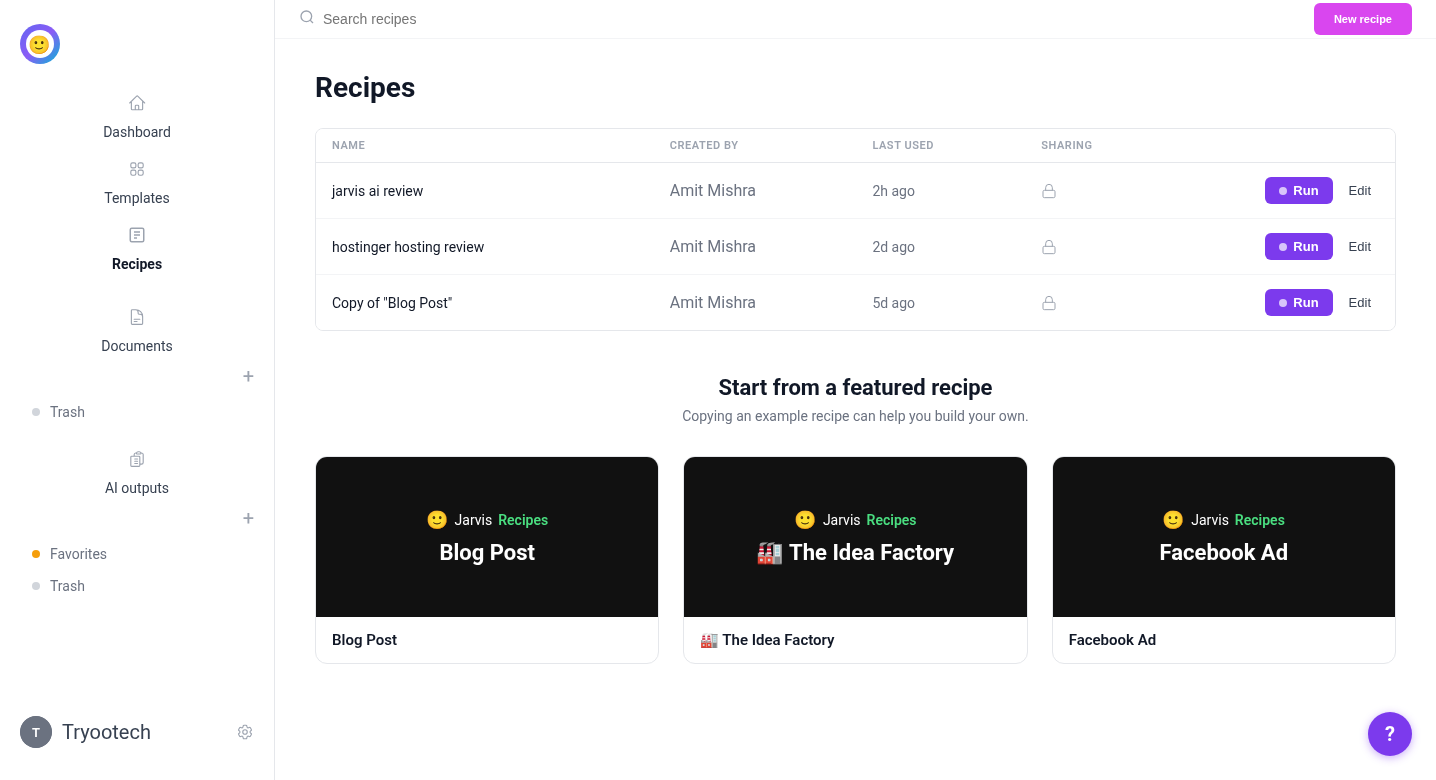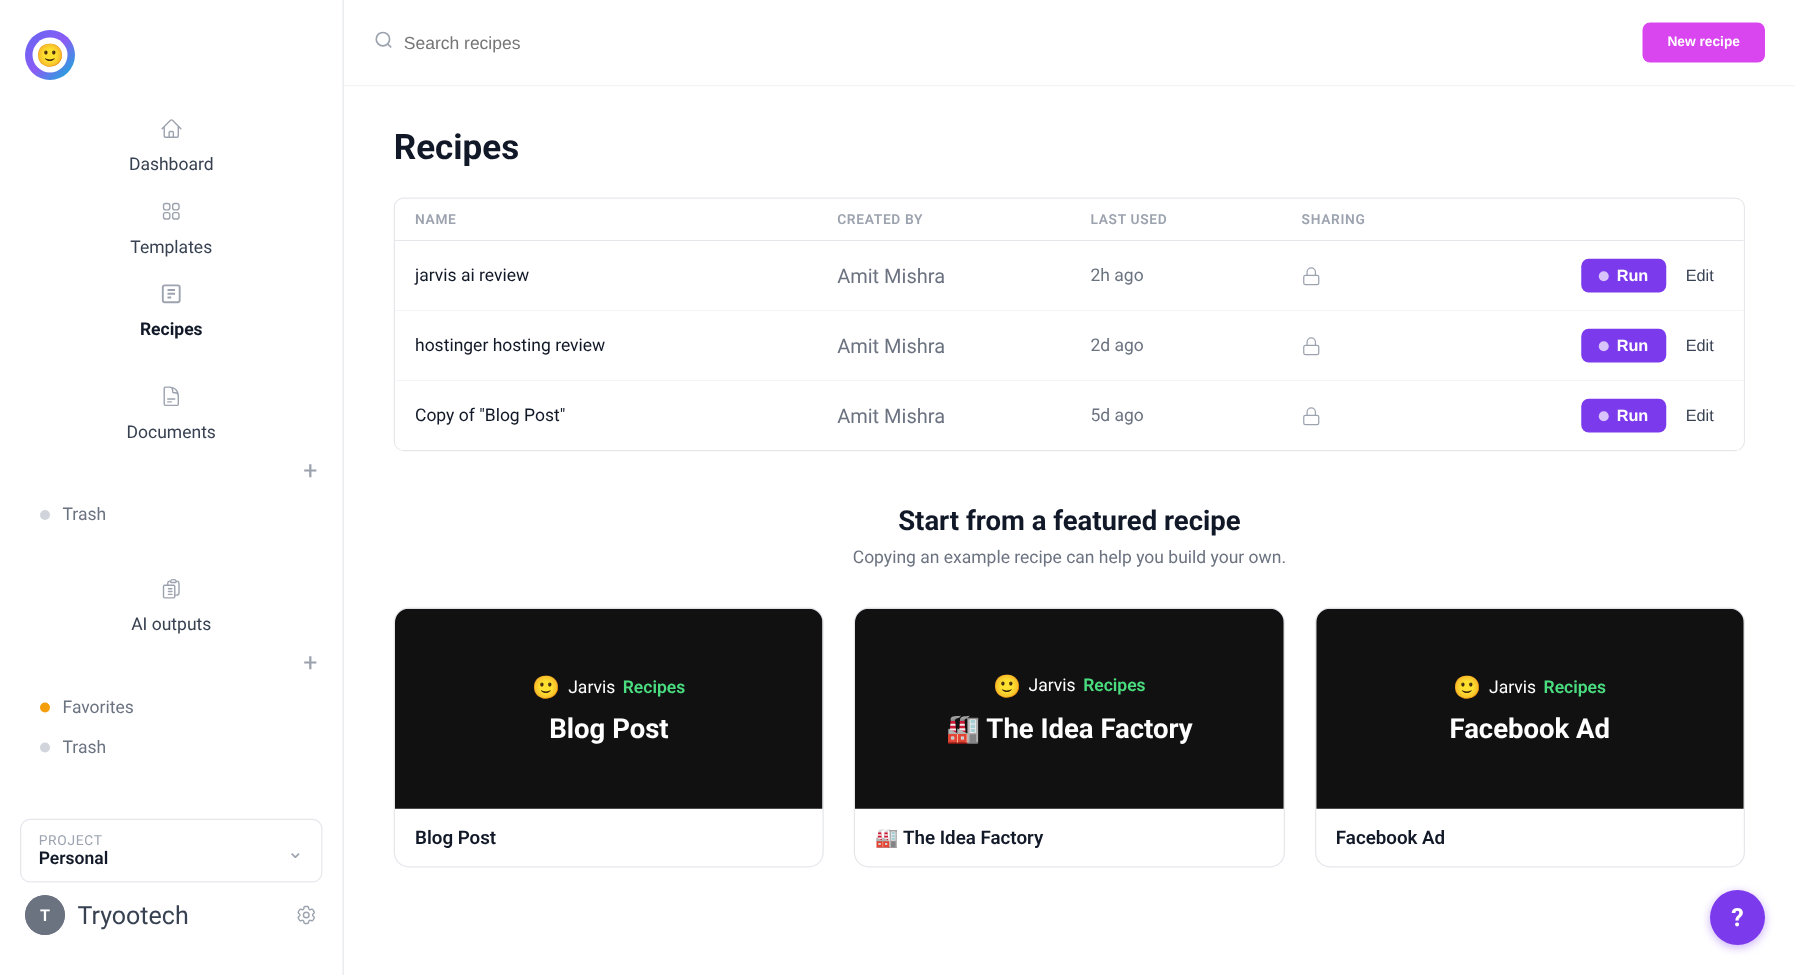--- a/index.html
+++ b/index.html
@@ -76,21 +76,21 @@
       font-size: 13px; color: #fff; font-weight: 600;
     }
     .user-name { font-size: 20px; color: #374151; flex: 1; }
     .gear-icon { color: #9ca3af; cursor: pointer; font-size: 18px; }
 
     
     .main {
       flex: 1; display: flex; flex-direction: column; overflow: hidden;
     }
     .topbar {
-      display: flex; align-items: center; padding: 18px 24px; border-bottom: 1px solid #f3f4f6;
+      display: flex; align-items: center; padding: 3px 24px; border-bottom: 1px solid #f3f4f6;
       gap: 12px; background: #fff;
     }
     .search-wrap {
       flex: 1; display: flex; align-items: center; gap: 8px;
       background: #fff; border: none; padding: 4px 0; color: #9ca3af; font-size: 14px;
     }
     .search-icon-wrap { color: #9ca3af; font-size: 16px; }
     .search-input {
       border: none; outline: none; font-size: 14px; color: #374151; flex: 1; background: transparent;
     }
@@ -215,46 +215,39 @@
       </svg>
       <span>Documents</span>
       <span class="plus-btn">+</span>
     </div>
     <div class="nav-sub-item">
       <span class="dot dot-gray"></span>
       <span>Trash</span>
     </div>
   </div>
 
-  <div style="margin-top: 24px;">
+  <div style="margin-top: 12px;">
     <div class="nav-item">
       <svg class="nav-icon" viewBox="0 0 24 24" fill="none" stroke="currentColor" stroke-width="1.5">
         <path stroke-linecap="round" stroke-linejoin="round" d="M9 12h3.75M9 15h3.75M9 18h3.75m3 .75H18a2.25 2.25 0 002.25-2.25V6.108c0-1.135-.845-2.098-1.976-2.192a48.424 48.424 0 00-1.123-.08m-5.801 0c-.065.21-.1.433-.1.664 0 .414.336.75.75.75h4.5a.75.75 0 00.75-.75 2.25 2.25 0 00-.1-.664m-5.8 0A2.251 2.251 0 0113.5 2.25H15c1.012 0 1.867.668 2.15 1.586m-5.8 0c-.376.023-.75.05-1.124.08C9.095 4.01 8.25 4.973 8.25 6.108V8.25m0 0H4.875c-.621 0-1.125.504-1.125 1.125v11.25c0 .621.504 1.125 1.125 1.125h9.75c.621 0 1.125-.504 1.125-1.125V9.375c0-.621-.504-1.125-1.125-1.125H8.25z"></path>
       </svg>
       <span>AI outputs</span>
       <span class="plus-btn">+</span>
     </div>
     <div class="nav-sub-item">
       <span class="dot dot-yellow"></span>
       <span>Favorites</span>
     </div>
     <div class="nav-sub-item">
       <span class="dot dot-gray"></span>
       <span>Trash</span>
     </div>
   </div>
 
   <div class="sidebar-footer">
-    <div class="project-box">
-      <div>
-        <div class="project-label">PROJECT</div>
-        <div class="project-name">Personal</div>
-      </div>
-      <span class="chevron-icon">⌄</span>
-    </div>
     <div class="user-row">
       <div class="avatar">
         <svg width="32" height="32" viewBox="0 0 32 32">
           <rect width="32" height="32" rx="16" fill="#6b7280"></rect>
           <text x="50%" y="55%" dominant-baseline="middle" text-anchor="middle" fill="white" font-size="13" font-weight="600">T</text>
         </svg>
       </div>
       <span class="user-name">Tryootech</span>
       <svg class="gear-icon" width="18" height="18" viewBox="0 0 24 24" fill="none" stroke="currentColor" stroke-width="1.5">
         <path stroke-linecap="round" stroke-linejoin="round" d="M9.594 3.94c.09-.542.56-.94 1.11-.94h2.593c.55 0 1.02.398 1.11.94l.213 1.281c.063.374.313.686.645.87.074.04.147.083.22.127.324.196.72.257 1.075.124l1.217-.456a1.125 1.125 0 011.37.49l1.296 2.247a1.125 1.125 0 01-.26 1.431l-1.003.827c-.293.24-.438.613-.431.992a6.759 6.759 0 010 .255c-.007.378.138.75.43.99l1.005.828c.424.35.534.954.26 1.43l-1.298 2.247a1.125 1.125 0 01-1.369.491l-1.217-.456c-.355-.133-.75-.072-1.076.124a6.57 6.57 0 01-.22.128c-.331.183-.581.495-.644.869l-.213 1.28c-.09.543-.56.941-1.11.941h-2.594c-.55 0-1.02-.398-1.11-.94l-.213-1.281c-.062-.374-.312-.686-.644-.87a6.52 6.52 0 01-.22-.127c-.325-.196-.72-.257-1.076-.124l-1.217.456a1.125 1.125 0 01-1.369-.49l-1.297-2.247a1.125 1.125 0 01.26-1.431l1.004-.827c.292-.24.437-.613.43-.992a6.932 6.932 0 010-.255c.007-.378-.138-.75-.43-.99l-1.004-.828a1.125 1.125 0 01-.26-1.43l1.297-2.247a1.125 1.125 0 011.37-.491l1.216.456c.356.133.751.072 1.076-.124.072-.044.146-.087.22-.128.332-.183.582-.495.644-.869l.214-1.281z"></path>

